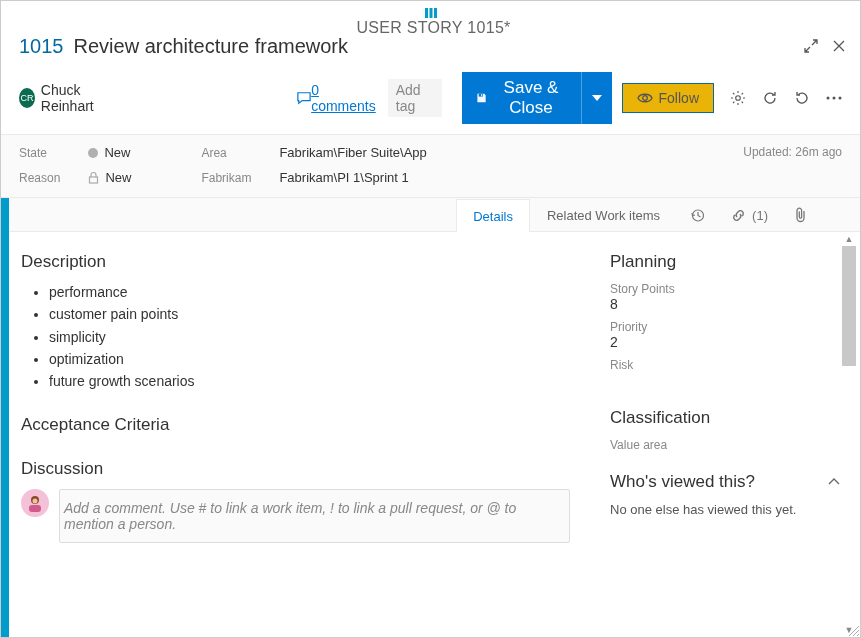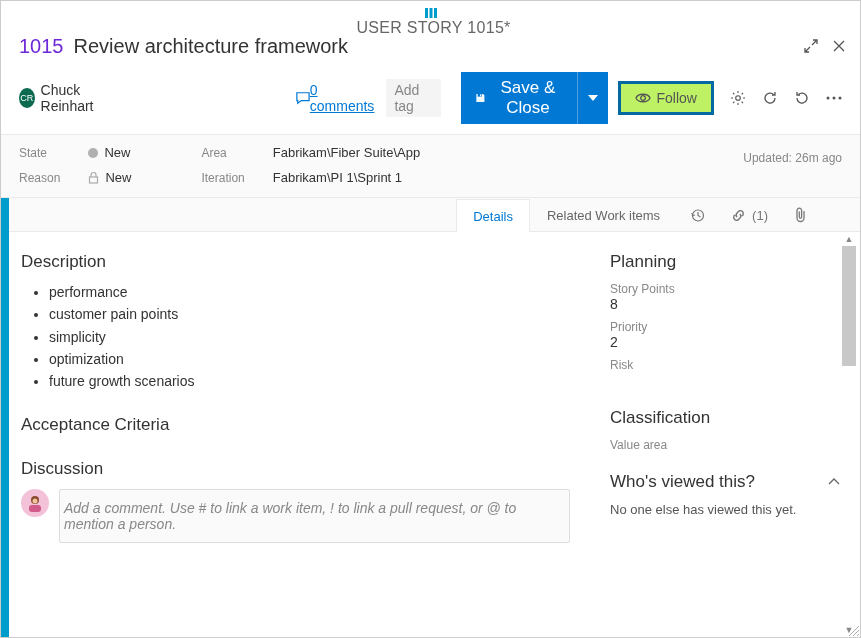--- a/index.html
+++ b/index.html
@@ -5,42 +5,42 @@
   * { box-sizing: border-box; }
   html, body { margin:0; padding:0; font-family: "Segoe UI", Arial, sans-serif; font-size:14px; color:#333; background:#fff; }
   .window { width:861px; height:638px; border:1px solid #ccc; display:flex; flex-direction:column; position:relative; background:#fff; }
   .stripe { position:absolute; left:0; top:0; width:8px; height:100%; background:#009CCC; }
   .header { padding:6px 12px 0 18px; border-bottom:1px solid #eaeaea; background:#fff; z-index:1; }
   .title-row { display:flex; align-items:center; font-size:16px; color:#666; letter-spacing:0.3px; height:22px;flex-direction:column; }
   .title-row .type-icon { width:14px; height:14px; margin-right:6px; display:flex; align-items:center; justify-content:center; }
   .title-row .right-icons { margin-left:auto; display:flex; gap:10px; }
   .icon-btn { cursor:pointer; color:#555; display:flex; align-items:center; justify-content:center; width:18px; height:18px; }
   .wi-title { font-size:20px; font-weight:400; color:#333; padding:6px 0 10px 0; display:flex; align-items:center; gap:10px; }
-  .wi-id { color:#6d28d9; font-weight:400; }
+  .wi-id { color:#0369a1; font-weight:400; }
   .cmdbar { display:flex; align-items:center; padding:4px 0 10px 0; gap:10px; }
   .assignee { display:flex; align-items:center; gap:6px; color:#333; cursor:pointer; }
   .avatar { width:20px; height:20px; border-radius:50%; background:#0b6a4f; color:#fff; font-size:9px; display:flex; align-items:center; justify-content:center; }
   .avatar2 { width:28px; height:28px; border-radius:50%; background:#f3c1d8; display:flex; align-items:center; justify-content:center; flex-shrink:0; }
   .comments { display:flex; align-items:center; gap:0; color:#0078d4; cursor:pointer; margin-left:170px;text-decoration:underline; }
   .addtag { color:#888; padding:3px 8px; background:#f4f4f4; cursor:pointer; }
   .spacer { flex:1; }
   .save-group { display:flex; }
   .save-btn { background:#0078d4; color:#fff; border:none; padding:6px 14px; display:flex; align-items:center; gap:8px; cursor:pointer; font-size:17px; }
   .save-drop { background:#0078d4; color:#fff; border:none; border-left:1px solid rgba(255,255,255,0.3); padding:6px 10px; cursor:pointer; }
-  .follow { background:#bef264; border:3px solid #0369a1; padding:6px 14px; display:flex; align-items:center; gap:6px; color:#555; cursor:pointer; }
+  .follow { background:#eab308; border:1px solid #0369a1; padding:6px 14px; display:flex; align-items:center; gap:6px; color:#555; cursor:pointer; }
   .tool-icons { display:flex; gap:4px; align-items:center; }
   .tool-icons .tbtn { width:28px; height:28px; display:flex; align-items:center; justify-content:center; cursor:pointer; color:#555; }
   .fields { display:flex; padding:10px 29px 12px 18px; background:#fafafa; border-bottom:1px solid #eaeaea; font-size:13px; position:relative; }
   .field-col { display:grid; grid-template-columns:auto auto; row-gap:10px; column-gap:28px; align-items:center; }
   .field-col.left { margin-right:70px; }
   .flabel { color:#888; font-size:12px; }
   .fval { color:#333; display:flex; align-items:center; gap:6px; }
   .state-dot { width:10px; height:10px; border-radius:50%; background:#b0b0b0; }
   .lock-icon { color:#aaa; }
-  .updated { position:absolute; right:18px; top:16px; color:#888; font-size:12px; }
+  .updated { position:absolute; right:18px; top:10px; color:#888; font-size:12px; }
   .tabs-row { display:flex; justify-content:flex-end; border-bottom:1px solid #eaeaea; background:#fafafa; padding-right:40px; }
   .tab { padding:8px 16px; color:#666; cursor:pointer; border:1px solid transparent; border-bottom:none; font-size:13px; display:flex; align-items:center; gap:6px; }
   .tab.active { color:#0078d4; background:#fff; border-color:#eaeaea; position:relative; top:1px; }
   .tab.icon-only { padding:8px 12px; color:#777; }
   .body { flex:1; display:flex; overflow:hidden; position:relative; }
   .main { flex:1; padding:14px 20px; overflow-y:auto; }
   .side { width:270px; padding:14px 20px; overflow-y:auto; }
   .section-h { font-size:17px; color:#333; margin:6px 0 10px 0; font-weight:400; }
   .desc-text { color:#333; line-height:1.45; }
   .desc-text ul { margin:8px 0; padding-left:28px; }
@@ -173,21 +173,21 @@
             </svg>
         </span>
         <span>New</span>
       </div>
     </div>
     <div class="field-col">
       <div class="flabel">Area</div>
       <div class="fval">
           <span>Fabrikam\Fiber Suite\App</span>
         </div>
-      <div class="flabel">Iteration</div>
+      <div class="flabel">Fabrikam</div>
       <div class="fval">
           <span>Fabrikam\PI 1\Sprint 1</span>
         </div>
     </div>
     <div class="updated">Updated: 26m ago</div>
   </div>
 
   <div class="tabs-row">
     <div class="tab active">Details</div>
     <div class="tab">Related Work items</div>

